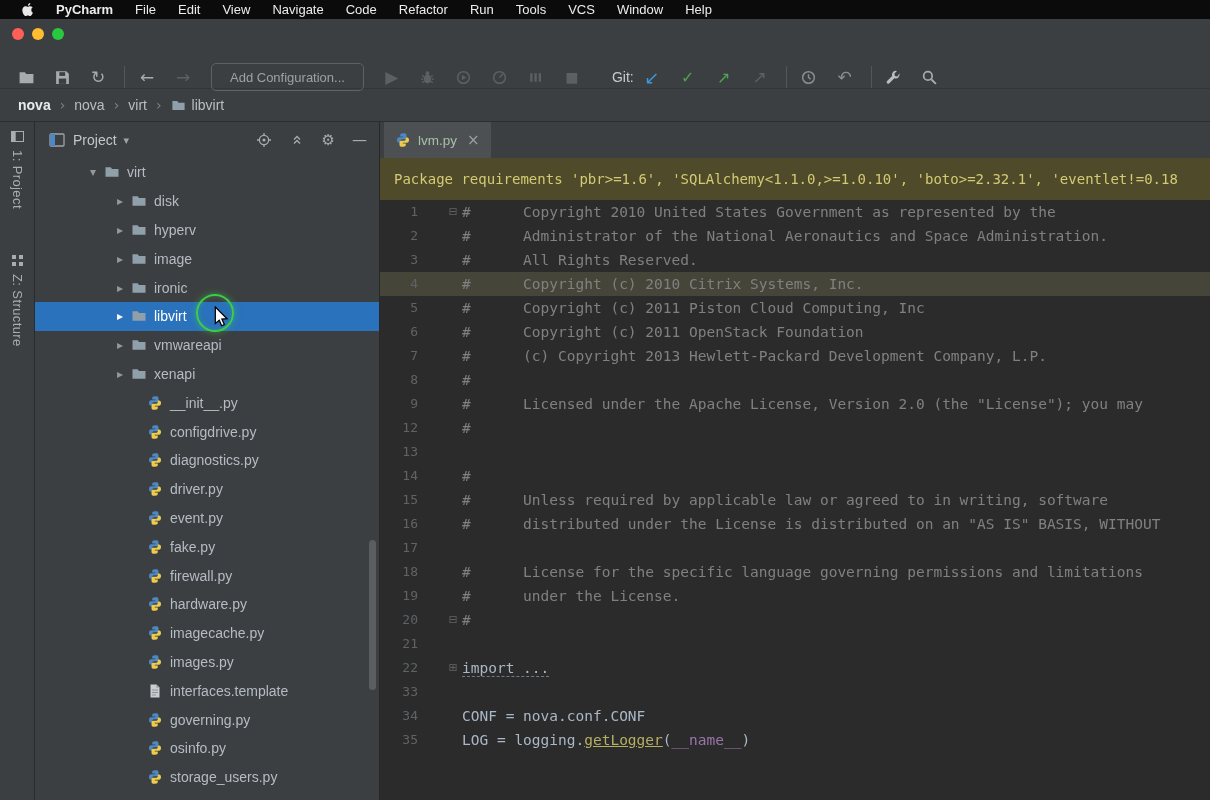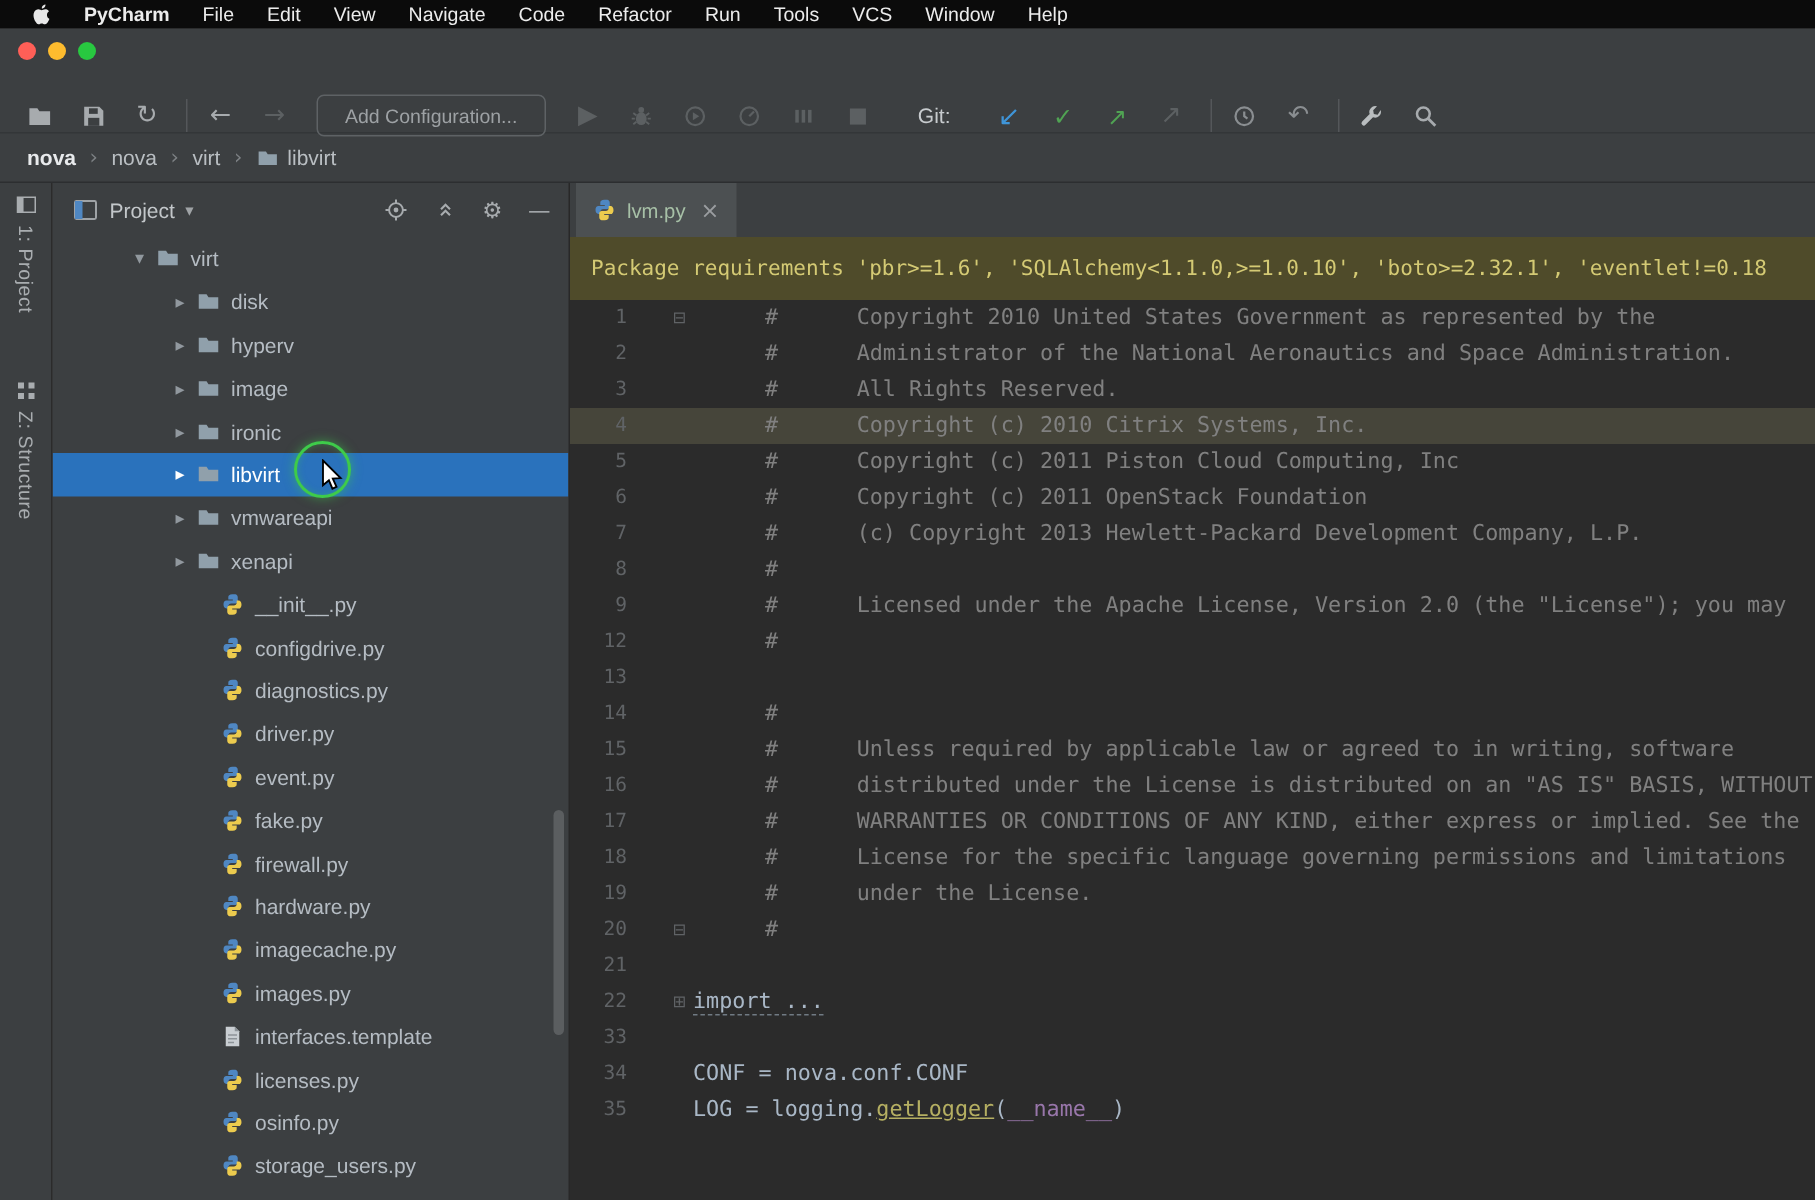--- a/index.html
+++ b/index.html
@@ -36,21 +36,21 @@
   .tbtn.dim { color:#8a8e91; }
   .tbtn.gitblue { color:var(--git-blue,#3f95d8); font-size:18px; }
   .tbtn.gitgreen { color:var(--git-green,#50a353); font-size:16px; }
   .tbtn.stop { font-size:14px; }
   .tb-sep { width:1px; height:22px; background:#54575a; margin:0 10px 0 2px; }
   .add-config {
     height:28px; padding:0 18px; margin:0 16px 0 4px;
     background:transparent; border:1px solid #5e6265; border-radius:5px;
     color:#9da1a4; font-size:13px; font-family:"Liberation Sans",sans-serif; white-space:nowrap;
   }
-  .git-label { color:#c7cbce; font-size:14px; margin:0 27px 0 16px; }
+  .git-label { color:#c7cbce; font-size:14px; margin:0 6px 0 16px; }
 
   
   .breadcrumb {
     height:34px; background:var(--chrome-bg,#3c3f41); border-top:1px solid #333638;
     display:flex; align-items:center; padding-left:18px; font-size:14px; color:#b9bec2;
     border-bottom:1px solid #2c2e30;
   }
   .bc-item.first { color:#e8eaec; font-weight:bold; }
   .bc-sep { color:#7d8184; margin:0 9px; font-family:"DejaVu Sans",sans-serif; }
   .bc-folder { width:15px; height:15px; display:inline-flex; margin-right:6px; }
@@ -97,21 +97,21 @@
     font-family:"DejaVu Sans Mono",monospace; font-size:14px; white-space:nowrap; overflow:hidden;
   }
 
   .code { flex:1; overflow:hidden; font-family:"DejaVu Sans Mono",monospace; font-size:14.5px; }
   .line { display:flex; height:24px; line-height:24px; white-space:pre; }
   .line.hl { background:var(--line-highlight,#46453a); }
   .lnum { flex:0 0 38px; text-align:right; color:var(--gutter-fg,#606366); font-size:13px; }
   .lspace { flex:0 0 26px; }
   .lfold { flex:0 0 18px; text-align:center; color:var(--gutter-fg,#606366); font-size:11px; font-family:"DejaVu Sans",sans-serif; }
   .lcode { color:var(--code-fg,#a9b7c6); }
-  .cmt { color:var(--comment-gray,#808080);margin-left:48px; }
+  .cmt { color:var(--comment-gray,#808080); }
   .lnk { color:var(--comment-gray,#808080); text-decoration:underline; }
   .pln { color:var(--code-fg,#a9b7c6); }
   .fld { color:var(--code-fg,#a9b7c6); border-bottom:1px dashed #707a83; }
   .mth { color:var(--method-olive,#b5af62); text-decoration:underline; }
   .mgc { color:var(--magic-purple,#9876aa); }
 
   
   .click-ring {
     position:absolute; left:196px; top:294px; width:38px; height:38px;
     border:2px solid var(--click-ring,#3ecb4a); border-radius:50%;
@@ -455,21 +455,21 @@
           </span>
           <span class="tlabel">interfaces.template</span>
         </div>
         <div class="trow" style="padding-left: 112px;">
           <span class="ticonwrap">
             <svg viewBox="0 0 16 16">
               <path style="fill:var(--python-blue,#4f87c2)" d="M7.9 1.2c-2 0-2.7.9-2.7 2v1.4h3v.7H4c-1.3 0-2 1-2 2.6s.7 2.7 2 2.7h1.2V9.1c0-1 .9-1.8 1.9-1.8h2.8c.9 0 1.6-.7 1.6-1.6V3.2c0-1.1-.8-2-1.6-2z"></path>
               <path style="fill:var(--python-yellow,#eccb4e)" d="M8.1 14.8c2 0 2.7-.9 2.7-2v-1.4h-3v-.7H12c1.3 0 2-1 2-2.6s-.7-2.7-2-2.7h-1.2v1.5c0 1-.9 1.8-1.9 1.8H6.1c-.9 0-1.6.7-1.6 1.6v2.5c0 1.1.8 2 1.6 2z"></path>
             </svg>
           </span>
-          <span class="tlabel">licenses.py</span>
+          <span class="tlabel">governing.py</span>
         </div>
         <div class="trow" style="padding-left: 112px;">
           <span class="ticonwrap">
             <svg viewBox="0 0 16 16">
               <path style="fill:var(--python-blue,#4f87c2)" d="M7.9 1.2c-2 0-2.7.9-2.7 2v1.4h3v.7H4c-1.3 0-2 1-2 2.6s.7 2.7 2 2.7h1.2V9.1c0-1 .9-1.8 1.9-1.8h2.8c.9 0 1.6-.7 1.6-1.6V3.2c0-1.1-.8-2-1.6-2z"></path>
               <path style="fill:var(--python-yellow,#eccb4e)" d="M8.1 14.8c2 0 2.7-.9 2.7-2v-1.4h-3v-.7H12c1.3 0 2-1 2-2.6s-.7-2.7-2-2.7h-1.2v1.5c0 1-.9 1.8-1.9 1.8H6.1c-.9 0-1.6.7-1.6 1.6v2.5c0 1.1.8 2 1.6 2z"></path>
             </svg>
           </span>
           <span class="tlabel">osinfo.py</span>
         </div>
@@ -510,21 +510,21 @@
         <div class="line"><span class="lnum">5</span><span class="lspace"></span><span class="lfold"></span><span class="lcode"><span class="cmt">#      Copyright (c) 2011 Piston Cloud Computing, Inc</span></span></div>
         <div class="line"><span class="lnum">6</span><span class="lspace"></span><span class="lfold"></span><span class="lcode"><span class="cmt">#      Copyright (c) 2011 OpenStack Foundation</span></span></div>
         <div class="line"><span class="lnum">7</span><span class="lspace"></span><span class="lfold"></span><span class="lcode"><span class="cmt">#      (c) Copyright 2013 Hewlett-Packard Development Company, L.P.</span></span></div>
         <div class="line"><span class="lnum">8</span><span class="lspace"></span><span class="lfold"></span><span class="lcode"><span class="cmt">#</span></span></div>
         <div class="line"><span class="lnum">9</span><span class="lspace"></span><span class="lfold"></span><span class="lcode"><span class="cmt">#      Licensed under the Apache License, Version 2.0 (the "License"); you may</span></span></div>
         <div class="line"><span class="lnum">12</span><span class="lspace"></span><span class="lfold"></span><span class="lcode"><span class="cmt">#</span></span></div>
         <div class="line"><span class="lnum">13</span><span class="lspace"></span><span class="lfold"></span></div>
         <div class="line"><span class="lnum">14</span><span class="lspace"></span><span class="lfold"></span><span class="lcode"><span class="cmt">#</span></span></div>
         <div class="line"><span class="lnum">15</span><span class="lspace"></span><span class="lfold"></span><span class="lcode"><span class="cmt">#      Unless required by applicable law or agreed to in writing, software</span></span></div>
         <div class="line"><span class="lnum">16</span><span class="lspace"></span><span class="lfold"></span><span class="lcode"><span class="cmt">#      distributed under the License is distributed on an "AS IS" BASIS, WITHOUT</span></span></div>
-        <div class="line"><span class="lnum">17</span><span class="lspace"></span><span class="lfold"></span><span class="lcode"><span class="cmt">#      WARRANTIES OR CONDITIONS OF ANY KIND, either express or implied. See the</span></span></div>
+        <div class="line"><span class="lnum">17</span><span class="lspace"></span><span class="lfold"></span></div>
         <div class="line"><span class="lnum">18</span><span class="lspace"></span><span class="lfold"></span><span class="lcode"><span class="cmt">#      License for the specific language governing permissions and limitations</span></span></div>
         <div class="line"><span class="lnum">19</span><span class="lspace"></span><span class="lfold"></span><span class="lcode"><span class="cmt">#      under the License.</span></span></div>
         <div class="line"><span class="lnum">20</span><span class="lspace"></span><span class="lfold">⊟</span><span class="lcode"><span class="cmt">#</span></span></div>
         <div class="line"><span class="lnum">21</span><span class="lspace"></span><span class="lfold"></span><span class="lcode"></span></div>
         <div class="line"><span class="lnum">22</span><span class="lspace"></span><span class="lfold">⊞</span><span class="lcode"><span class="fld">import ...</span></span></div>
         <div class="line"><span class="lnum">33</span><span class="lspace"></span><span class="lfold"></span><span class="lcode"></span></div>
         <div class="line"><span class="lnum">34</span><span class="lspace"></span><span class="lfold"></span><span class="lcode"><span class="pln">CONF = nova.conf.CONF</span></span></div>
         <div class="line"><span class="lnum">35</span><span class="lspace"></span><span class="lfold"></span><span class="lcode"><span class="pln">LOG = logging.</span><span class="mth">getLogger</span><span class="pln">(</span><span class="mgc">__name__</span><span class="pln">)</span></span></div>
       </div>
   </div>

